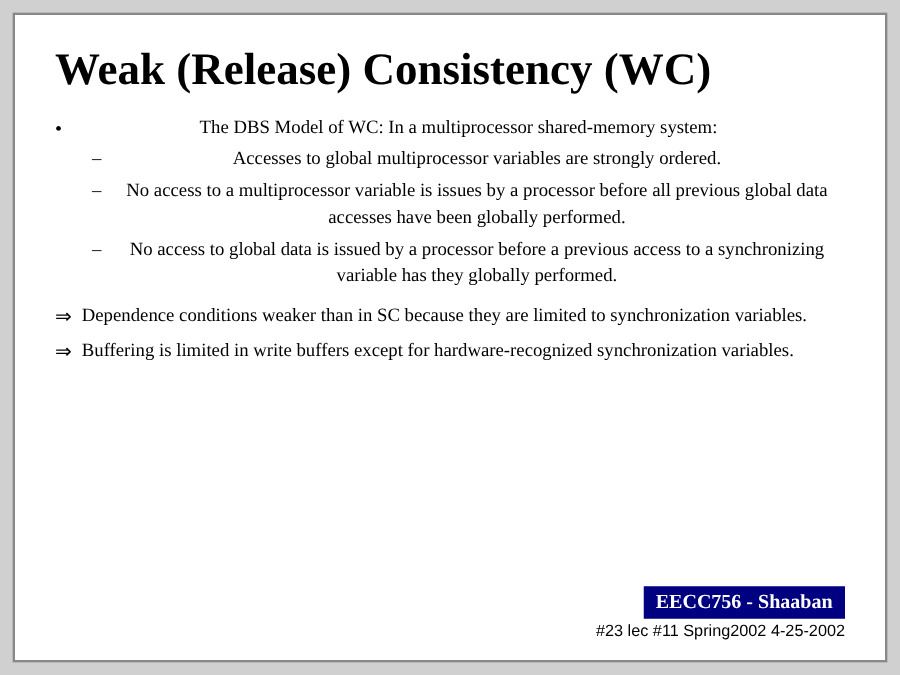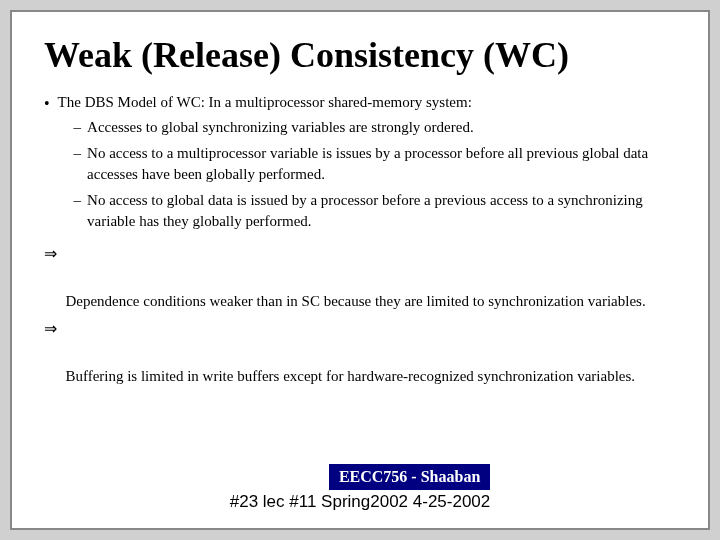--- a/index.html
+++ b/index.html
@@ -52,20 +52,21 @@
 
     .bullet-dot {
       margin-right: 8px;
       margin-top: 1px;
       flex-shrink: 0;
       font-size: 16px;
     }
 
     .bullet-text {
       flex: 1;
+      text-align: center;
     }
 
     .sub-bullets {
       margin-left: 16px;
       margin-top: 4px;
     }
 
     .sub-bullet-item {
       display: flex;
       align-items: flex-start;
@@ -89,42 +90,41 @@
 
     .arrow-symbol {
       margin-right: 8px;
       flex-shrink: 0;
       font-size: 16px;
       margin-top: 0px;
     }
 
     .arrow-text {
       flex: 1;
-      margin-top: 48px;
     }
 
     .slide-footer {
       display: flex;
-      justify-content: center;
+      justify-content: flex-end;
       align-items: flex-end;
       margin-top: 8px;
       gap: 16px;
     }
 
     .footer-badge {
       background: #000080;
       color: #ffffff;
       padding: 4px 10px;
       font-size: 16px;
       font-weight: bold;
       font-family: 'Times New Roman', Times, serif;
     }
 
     .footer-info {
-      font-size: 17px;
+      font-size: 13px;
       color: #000000;
       font-family: Arial, sans-serif;
       text-align: right;
     }
   </style>
 </head>
 <body>
 
 <div class="slide">
   <div class="slide-title">Weak (Release) Consistency (WC)</div>
@@ -133,21 +133,21 @@
 
     <div class="bullet-item">
       <span class="bullet-dot">•</span>
       <div class="bullet-text">
         <span>The DBS Model of WC:  In a multiprocessor shared-memory system:</span>
 
         
         <div class="sub-bullets">
           <div class="sub-bullet-item">
             <span class="sub-bullet-dash">–</span>
-            <span class="sub-bullet-text">Accesses to global synchronizing variables are strongly ordered.</span>
+            <span class="sub-bullet-text">Accesses to global multiprocessor variables are strongly ordered.</span>
           </div>
           <div class="sub-bullet-item">
             <span class="sub-bullet-dash">–</span>
             <span class="sub-bullet-text">No access to a multiprocessor variable is issues by a processor before all previous global data accesses have been globally performed.</span>
           </div>
           <div class="sub-bullet-item">
             <span class="sub-bullet-dash">–</span>
             <span class="sub-bullet-text">No access to global data is issued by a processor before a previous access to a synchronizing variable has they globally performed.</span>
           </div>
         </div>

